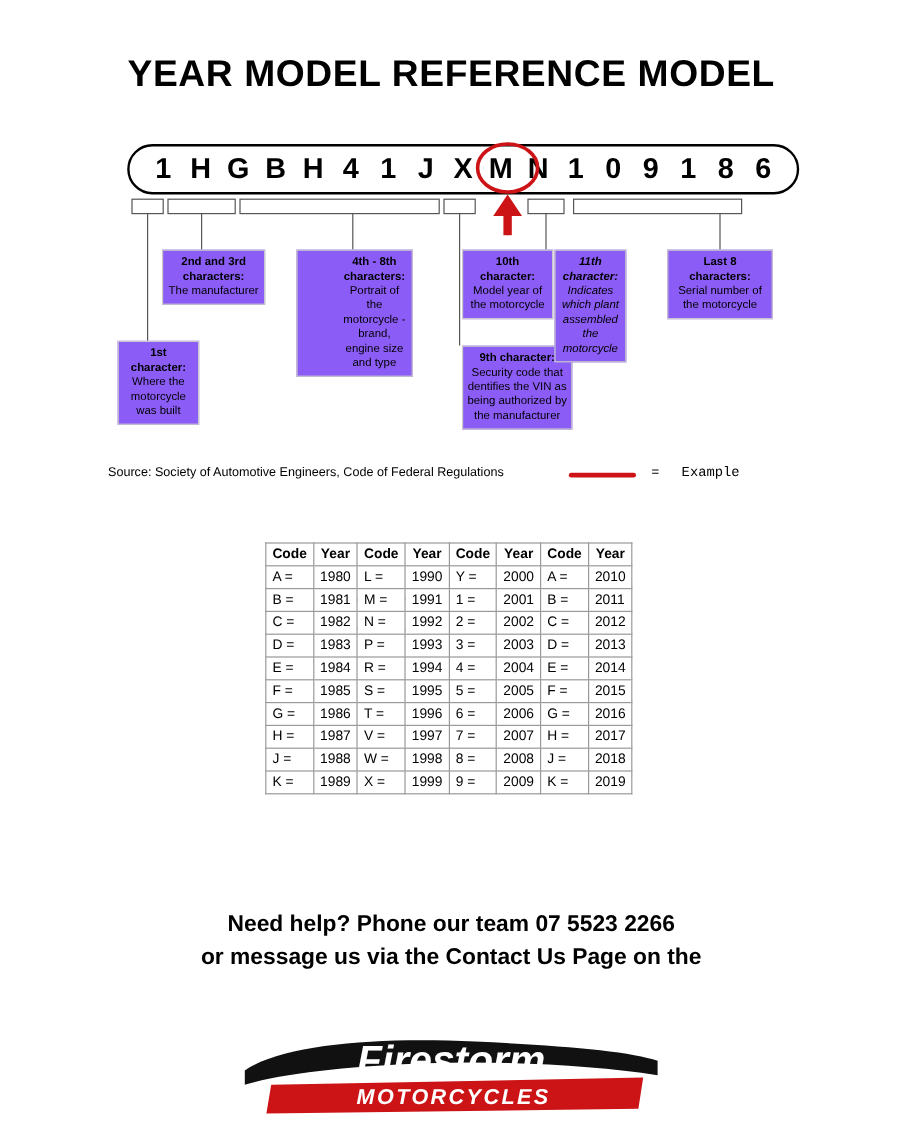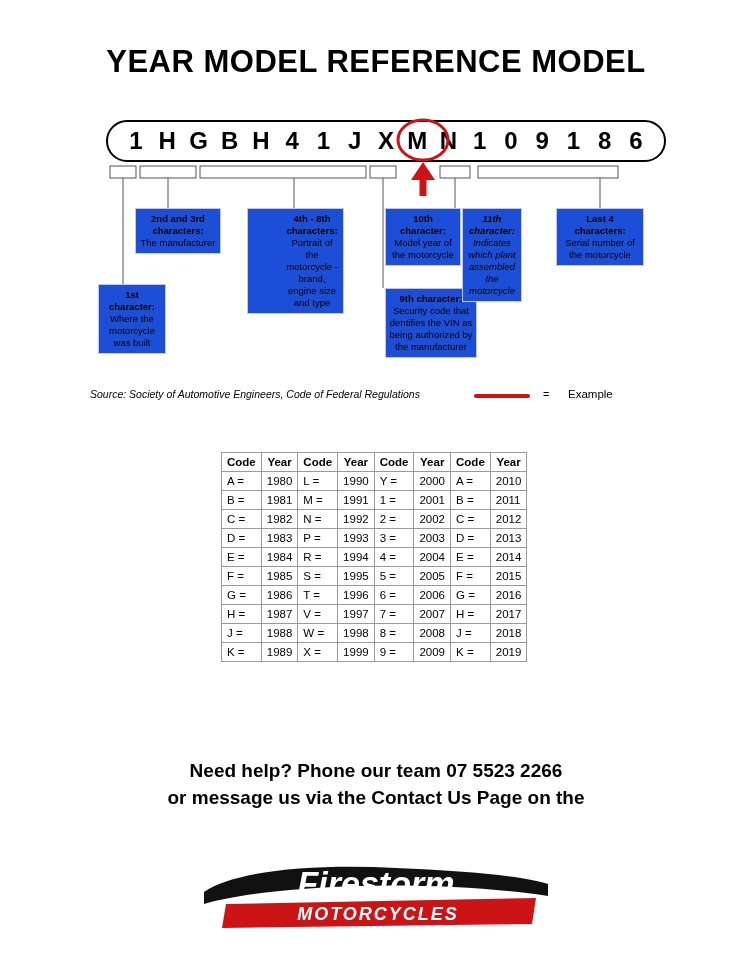--- a/index.html
+++ b/index.html
@@ -57,21 +57,21 @@
     top: 0;
     left: 0;
     width: 752px;
     height: 957px;
     pointer-events: none;
   }
 
   
   .callout {
     position: absolute;
-    background: #1d4ed8;
+    background: #8b5cf6;
     border: 1px solid #c8c8c8;
     box-sizing: border-box;
     text-align: center;
     font-size: 9.5px;
     line-height: 12px;
     padding: 4px 3px;
     color: #000;
   }
   .callout b { font-size: 9.5px; }
 
@@ -86,33 +86,33 @@
   
   
 
   
   .source {
     position: absolute;
     left: 90px;
     top: 388px;
     font-size: 10.5px;
     color: #000;
-    font-style: italic;
   }
   .example-eq {
     position: absolute;
     left: 543px;
     top: 388px;
     font-size: 11px;
   }
   .example-label {
     position: absolute;
     left: 568px;
     top: 388px;
     font-size: 11.5px;
+    font-family: Liberation Mono, monospace;
   }
 
   
   .year-table {
     position: absolute;
     left: 221px;
     top: 452px;
     border-collapse: collapse;
     font-size: 11.5px;
   }
@@ -233,21 +233,21 @@
 </div>
 <div class="callout" id="callout-5">
   <b>10th character:</b><br>
   <span>Model year of the motorcycle</span>
 </div>
 <div class="callout" id="callout-6">
   <b>11th character:</b><br>
   <span>Indicates which plant assembled the motorcycle</span>
 </div>
 <div class="callout" id="callout-7">
-  <b>Last 4 characters:</b><br>
+  <b>Last 8 characters:</b><br>
   <span>Serial number of the motorcycle</span>
 </div>
 
 <div class="source">Source:  Society of Automotive Engineers, Code of Federal Regulations</div>
 <div class="example-eq">=</div>
 <div class="example-label">Example</div>
 
 <table class="year-table">
   <thead>
     <tr>

